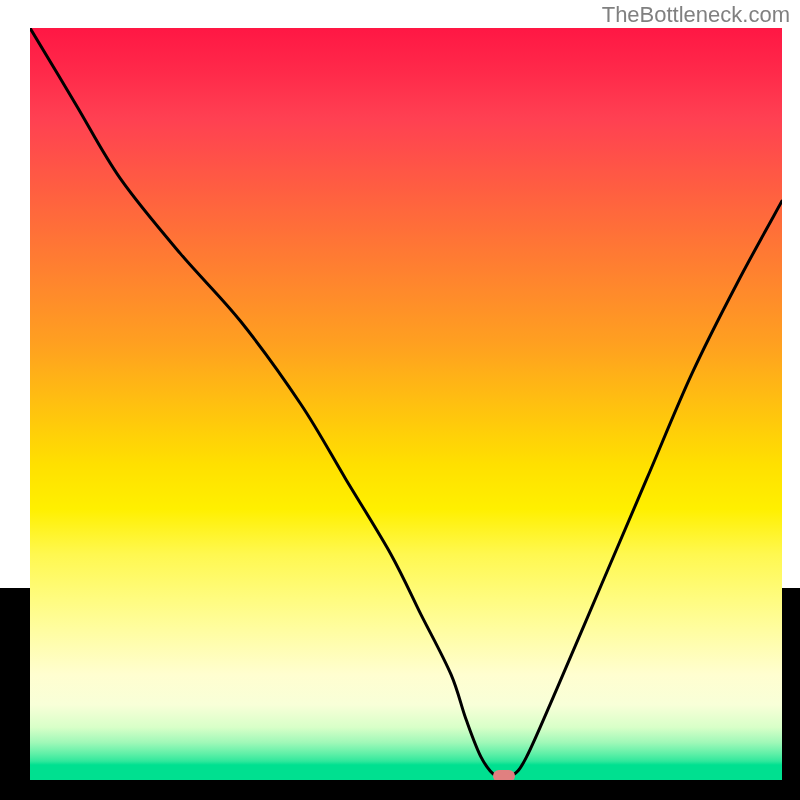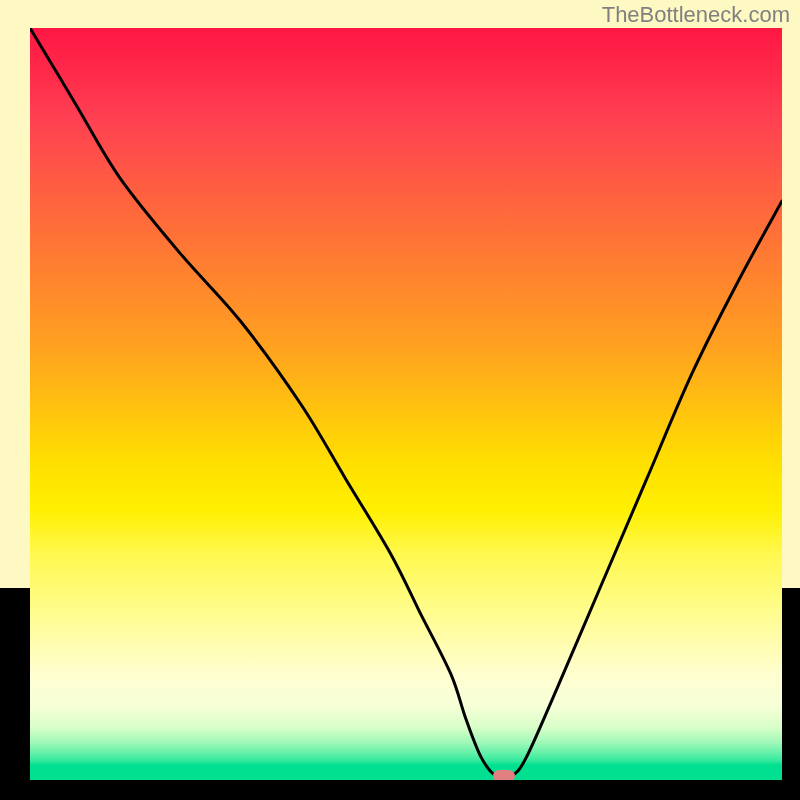--- a/index.html
+++ b/index.html
@@ -8,21 +8,21 @@
     width: 800px;
     height: 800px;
     background: #000;
     overflow: hidden;
     font-family: Arial, Helvetica, sans-serif;
   }
   .frame {
     position: relative;
     width: 800px;
     height: 588px;
-    background: #fef9c3;
+    background: #ffffff;
     text-align: center;
   }
   .watermark {
     position: absolute;
     top: 2px;
     right: 10px;
     color: #808080;
     font-size: 22px;
     font-family: Arial, sans-serif;
     z-index: 10;

